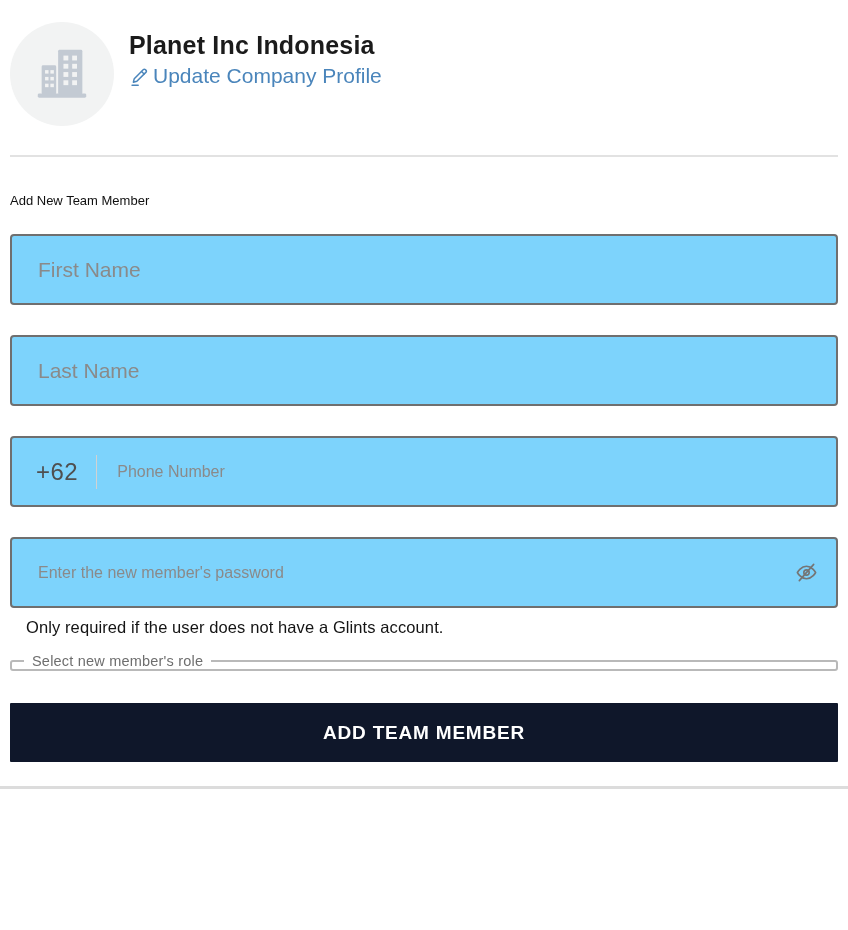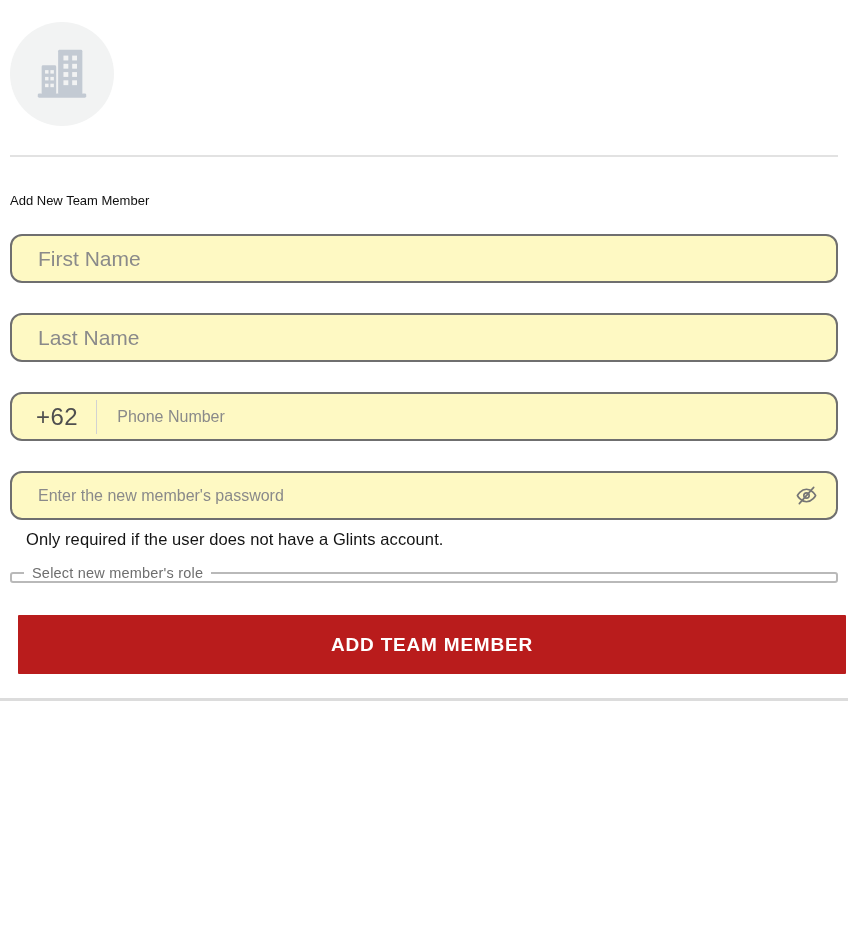--- a/index.html
+++ b/index.html
@@ -27,23 +27,23 @@
     color: #4a85bb; font-size: 21px; text-decoration: none; cursor: pointer;
   }
   .update-link svg { width: 21px; height: 21px; }
 
   .divider { border: none; border-top: 2px solid #e2e2e2; margin: 29px 0 0; }
 
   
   .form-title { margin: 36px 0 0; font-size: 13px; font-weight: 500; color: #101010; }
 
   .text-input, .boxed-field {
-    width: 100%; height: 49px;
-    border: 2px solid #6f6f6f; border-radius: 12px;
-    margin-top: 30px; background: #fef9c3;
+    width: 100%; height: 71px;
+    border: 2px solid #6f6f6f; border-radius: 4px;
+    margin-top: 30px; background: #7dd3fc;
   }
   .text-input {
     font-size: 21px; color: #333; padding: 0 26px;
     font-family: inherit; outline: none; display: block;
   }
   .text-input::placeholder { color: #8a8a8a; opacity: 1; }
   .first-field { margin-top: 26px; }
 
   .boxed-field { display: flex; align-items: center; position: relative; }
   .phone-prefix { font-size: 24px; color: #4f4f4f; padding-left: 24px; letter-spacing: 0.5px; }
@@ -71,23 +71,23 @@
   .role-fieldset legend {
     font-size: 14.5px; color: #6e6e6e; margin-left: 12px; padding: 0 8px; letter-spacing: 0.2px;
   }
   .role-row { display: flex; align-items: center; justify-content: space-between; padding: 5px 20px 17px 26px; }
   .role-value { font-size: 20px; color: #101010; }
   .role-row svg { width: 26px; height: 26px; }
 
   .submit-button {
     display: block; width: 100%; height: 59px; margin-top: 32px;
     border: none; border-radius: 1px;
-    background: #b91c1c; color: #ffffff;
+    background: #0f172a; color: #ffffff;
     font-family: inherit; font-size: 19px; font-weight: 700;
-    letter-spacing: 0.8px; text-transform: uppercase; cursor: pointer; margin-left: 8px;
+    letter-spacing: 0.8px; text-transform: uppercase; cursor: pointer;
   }
 
   .bottom-divider { border: none; border-top: 3px solid #dcdcdc; margin: 24px 0 0; width: 848px; }
 </style>
 </head>
 <body>
 
 <div class="content">
 
   <header class="header">
@@ -108,20 +108,31 @@
           <rect x="33.5" y="38.5" width="5" height="5"></rect>
             <rect x="42.5" y="38.5" width="5" height="5"></rect>
           <rect x="14.5" y="28" width="3.6" height="3.6"></rect>
             <rect x="20" y="28" width="3.6" height="3.6"></rect>
           <rect x="14.5" y="35" width="3.6" height="3.6"></rect>
             <rect x="20" y="35" width="3.6" height="3.6"></rect>
           <rect x="14.5" y="42" width="3.6" height="3.6"></rect>
             <rect x="20" y="42" width="3.6" height="3.6"></rect>
         </g>
       </svg>
+    </div>
+    <div class="header-text">
+      <h1 class="company-name">Planet Inc Indonesia</h1>
+      <a class="update-link">
+        <svg viewBox="0 0 24 24" fill="none" stroke="#4a85bb" stroke-width="1.7" stroke-linecap="round" stroke-linejoin="round" aria-hidden="true">
+          <path d="M5 18.5l1-4L16.5 4a1.4 1.4 0 0 1 2 0l1 1a1.4 1.4 0 0 1 0 2L9 17.5l-4 1z"></path>
+          <path d="M14.3 6.2l3 3"></path>
+          <line x1="3.5" y1="22" x2="10.5" y2="22"></line>
+        </svg>
+        <span>Update Company Profile</span>
+      </a>
     </div>
   </header>
 
   <hr class="divider">
 
   <section>
     <h2 class="form-title">Add New Team Member</h2>
 
     <input class="text-input first-field" type="text" placeholder="First Name" style="">
 

